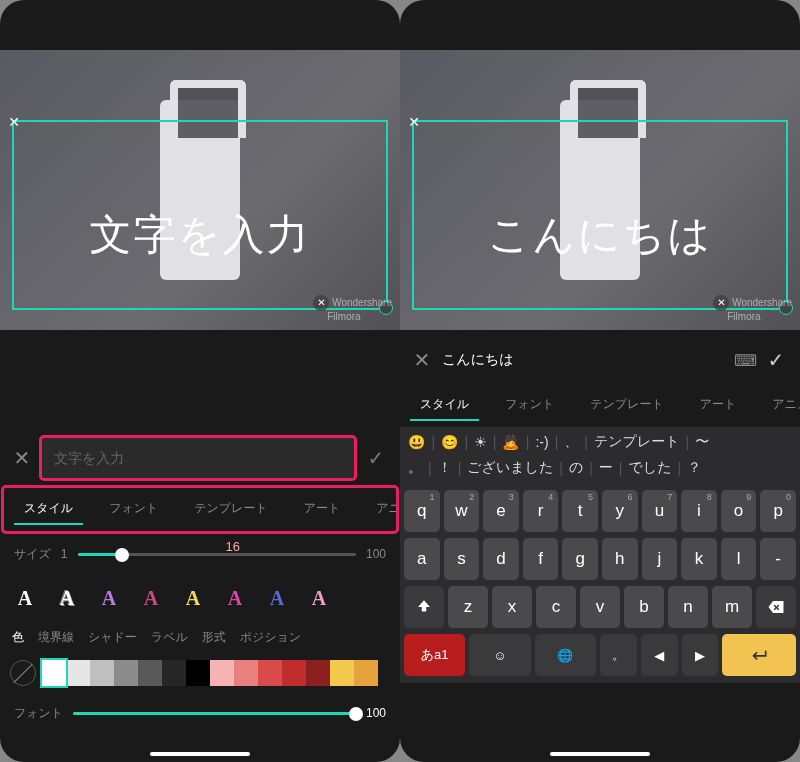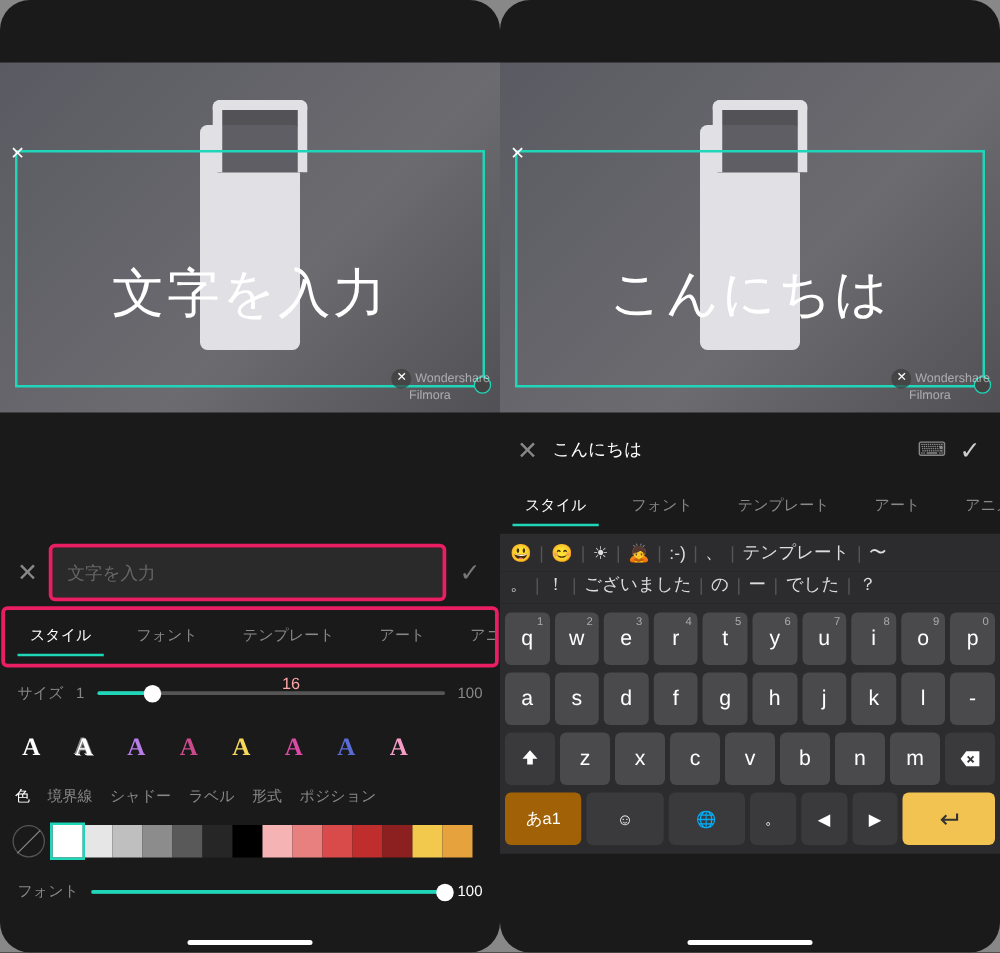--- a/index.html
+++ b/index.html
@@ -57,21 +57,21 @@
     .sep { color: #555; }
     .keyboard { background: #2c2c2e; padding: 4px; }
     .kb-row { display: flex; gap: 4px; padding: 3px 0; }
     .key { flex: 1; background: #4a4a4c; color: #fff; height: 42px; border-radius: 5px; display: flex; align-items: center; justify-content: center; font-size: 17px; position: relative; }
     .key.dark { background: #3a3a3c; }
     .key sup { position: absolute; top: 2px; right: 5px; font-size: 9px; color: #aaa; }
     .key.shift svg, .key.bksp svg { width:18px; height:18px; fill:#fff; }
     .kb-row.bottom .key { font-size: 13px; }
     .key.space { flex: 3; font-size: 14px; }
     .key.enter { background: #f2c350; flex: 1.2; }
-    .key.lang { background: #a16207; }
+    .key.lang { background: #b91c1c; }
     
   </style>
 </head>
 <body>
 
 <div class="phone">
   <div class="preview">
     <div class="preview-stand"></div>
     <div class="text-box">
       <div class="x-handle">✕</div>

